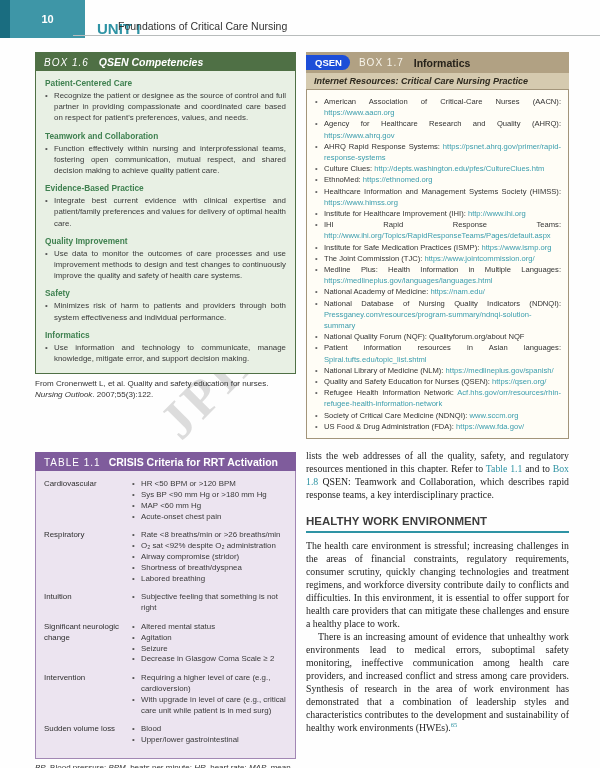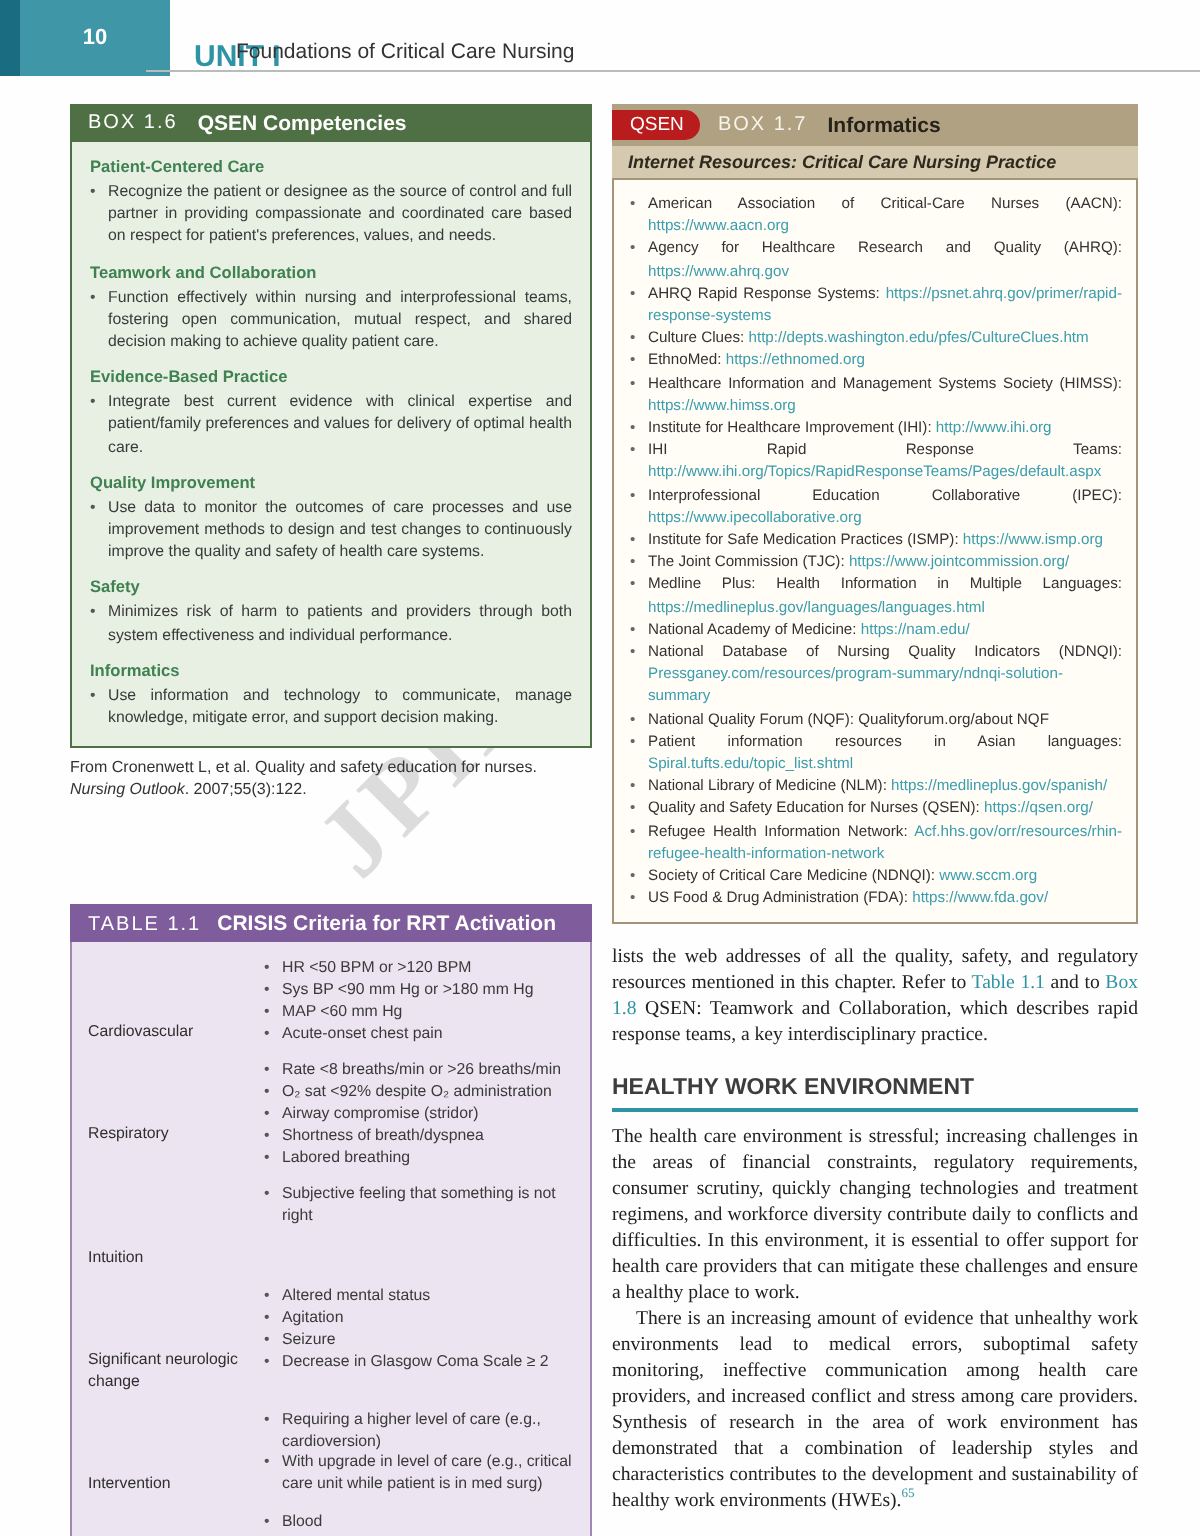--- a/index.html
+++ b/index.html
@@ -13,47 +13,47 @@
   .page-num { position:absolute; left:10px; top:13px; width:75px; text-align:center; color:#ffffff; font-size:11px; font-weight:bold; }
   .hdr-rule { position:absolute; top:35px; left:73px; width:527px; height:1px; background:#b8bcbc; }
   .unit-label { position:absolute; left:97px; top:20px; font-size:15px; font-weight:bold; color:#2e93a4; }
   .unit-title { position:absolute; left:118px; top:20px; font-size:10.5px; color:#333333; }
 
   
   .col-left  { position:absolute; left:35px;  top:52px; width:261px; }
   .col-right { position:absolute; left:306px; top:52px; width:263px; }
 
   
-  .b16-hdr { background:#4f7045; color:#fff; padding:4px 9px 3px; font-size:10px; display:flex; align-items:flex-start; }
+  .b16-hdr { background:#4f7045; color:#fff; padding:4px 9px 3px; font-size:10px; display:flex; align-items:center;font-style:italic; }
   .b16-hdr .lbl { letter-spacing:1px; margin-right:10px; }
   .b16-hdr .ttl { font-weight:bold; font-size:10.5px; }
   .b16-body { background:#e8f0e4; border:1px solid #4f7045; border-top:none; padding:7px 9px 2px; }
   .b16-h { color:#3f8150; font-weight:bold; font-size:8.3px; margin-bottom:2px; }
   .b16-sec { margin-bottom:7px; }
   .blist { list-style:none; }
   .blist li { position:relative; padding-left:9px; font-size:7.9px; line-height:11.2px; color:#3a3a3a; text-align:justify; }
   .blist li::before { content:"•"; position:absolute; left:0; top:0; color:#555; }
   .b16-src { margin-top:5px; font-size:8px; line-height:10.5px; color:#333; }
   .it { font-style:italic; }
 
   
   .tbl { margin-top:52px; }
   .t-hdr { background:#7f5c9c; color:#fff; padding:4px 9px 3px; font-size:10px; display:flex; align-items:baseline; }
   .t-hdr .lbl { letter-spacing:1px; margin-right:8px; }
   .t-hdr .ttl { font-weight:bold; font-size:10.5px; }
   .t-body { background:#ece4f0; border:1px solid #a287b4; border-top:none; padding:8px 6px 4px 8px; }
   .t-row { display:flex; margin-bottom:8px; }
-  .t-cat { width:88px; padding-right:5px; font-size:7.9px; line-height:10.8px; color:#2f2f2f;margin-top:32px; }
+  .t-cat { width:88px; padding-right:5px; font-size:7.9px; line-height:10.8px; color:#2f2f2f; }
   .t-bl { flex:1; }
   .t-bl .blist li { text-align:left; line-height:10.8px; }
   .t-foot { margin-top:4px; font-size:8px; line-height:10.6px; color:#333; }
 
   
   .b17-hdr { background:#b1a183; padding:3px 8px 3px 0; display:flex; align-items:center; }
-  .qsen-badge { background:#b91c1c; color:#fff; font-weight:normal; font-size:9.5px; padding:2px 8px 2px 9px; border-radius:0 9px 9px 0; margin-right:9px; }
+  .qsen-badge { background:#1d4ed8; color:#fff; font-weight:bold; font-size:9.5px; padding:2px 8px 2px 9px; border-radius:0 9px 9px 0; margin-right:9px; }
   .b17-lbl { color:#f7f4ea; font-size:10px; letter-spacing:1px; margin-right:10px; }
   .b17-ttl { color:#26221a; font-weight:bold; font-size:10.5px; }
   .b17-sub { background:#d5caaf; color:#2e2a1f; font-weight:bold; font-style:italic; font-size:9px; padding:3px 8px; }
   .b17-list { background:#fffdf6; border:1px solid #a3957a; padding:6px 7px 6px 7px; }
   .b17-list ul { list-style:none; }
   .b17-list li { position:relative; padding-left:10px; font-size:7.6px; line-height:11.2px; color:#333; text-align:justify; }
   .b17-list li::before { content:"•"; position:absolute; left:1px; top:0; color:#666; }
   .res-url { color:#3b9dad; overflow-wrap:anywhere; }
   .res-url.plain { color:#333; }
 
@@ -219,21 +219,20 @@
       <div class="b17-list">
         <ul>
             <li><span>American Association of Critical-Care Nurses (AACN): </span><span class="res-url">https://www.aacn.org</span></li>
             <li><span>Agency for Healthcare Research and Quality (AHRQ): </span><span class="res-url">https://www.ahrq.gov</span></li>
             <li><span>AHRQ Rapid Response Systems: </span><span class="res-url">https://psnet.ahrq.gov/primer/rapid-response-systems</span></li>
             <li><span>Culture Clues: </span><span class="res-url">http://depts.washington.edu/pfes/CultureClues.htm</span></li>
             <li><span>EthnoMed: </span><span class="res-url">https://ethnomed.org</span></li>
             <li><span>Healthcare Information and Management Systems Society (HIMSS): </span><span class="res-url">https://www.himss.org</span></li>
             <li><span>Institute for Healthcare Improvement (IHI): </span><span class="res-url">http://www.ihi.org</span></li>
             <li><span>IHI Rapid Response Teams: </span><span class="res-url">http://www.ihi.org/Topics/RapidResponseTeams/Pages/default.aspx</span></li>
-            <li><span>Interprofessional Education Collaborative (IPEC): </span><span class="res-url">https://www.ipecollaborative.org</span></li>
             <li><span>Institute for Safe Medication Practices (ISMP): </span><span class="res-url">https://www.ismp.org</span></li>
             <li><span>The Joint Commission (TJC): </span><span class="res-url">https://www.jointcommission.org/</span></li>
             <li><span>Medline Plus: Health Information in Multiple Languages: </span><span class="res-url">https://medlineplus.gov/languages/languages.html</span></li>
             <li><span>National Academy of Medicine: </span><span class="res-url">https://nam.edu/</span></li>
             <li><span>National Database of Nursing Quality Indicators (NDNQI): </span><span class="res-url">Pressganey.com/resources/program-summary/ndnqi-solution-summary</span></li>
             <li><span>National Quality Forum (NQF): </span><span class="res-url plain">Qualityforum.org/about NQF</span></li>
             <li><span>Patient information resources in Asian languages: </span><span class="res-url">Spiral.tufts.edu/topic_list.shtml</span></li>
             <li><span>National Library of Medicine (NLM): </span><span class="res-url">https://medlineplus.gov/spanish/</span></li>
             <li><span>Quality and Safety Education for Nurses (QSEN): </span><span class="res-url">https://qsen.org/</span></li>
             <li><span>Refugee Health Information Network: </span><span class="res-url">Acf.hhs.gov/orr/resources/rhin-refugee-health-information-network</span></li>

